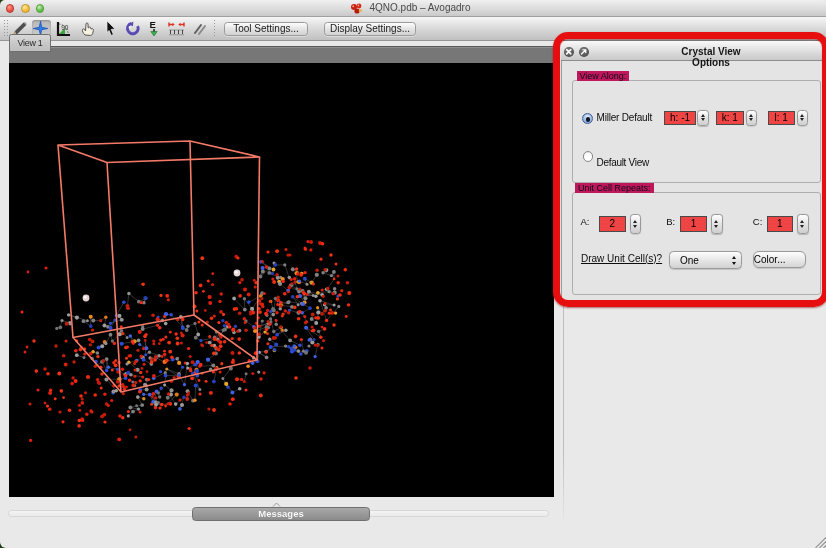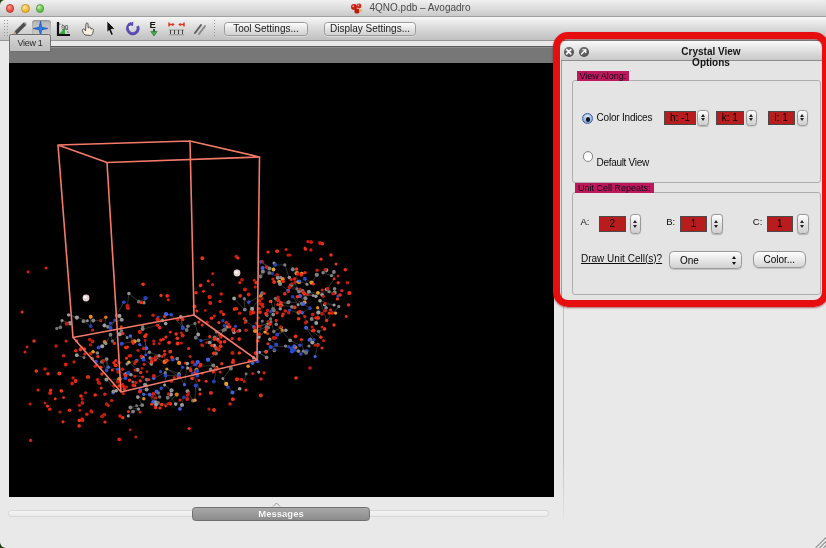--- a/index.html
+++ b/index.html
@@ -50,33 +50,33 @@
   #ptitle { left:670px; top:46px; width:82px; height:11px; font-size:10px; font-weight:bold; color:#151515; text-align:center; }
   .hbtn svg { display:block; } .hbtn { position:absolute; top:47px; width:9.5px; height:9.5px; border-radius:50%;
     background:radial-gradient(circle at 40% 30%, #7e7e7e, #5a5a5a 60%, #474747); color:#fff; }
   .grp { position:absolute; border:1px solid #aeaeae; border-radius:3px; }
   .grplab { position:absolute; font-size:9px; color:#0c0c14; background:#be185d; padding:0 3px; }
   .radio { position:absolute; width:10.6px; height:10.6px; border-radius:50%;
     background:radial-gradient(#ffffff 55%, #f0f0f0); border:1px solid #8a8a8a; box-shadow:inset 0 1px 1px rgba(0,0,0,.12);}
   .radio.on { background:radial-gradient(circle at 50% 30%, #ddecfa 10%, #9cc0ea 50%, #6f9ad4); border:1px solid #49619c; }
   .radio.on::after { content:""; position:absolute; left:3.1px; top:3.1px; width:4.4px; height:4.4px; border-radius:50%; background:#141420; }
   .lab { position:absolute; font-size:10px; letter-spacing:-0.2px; color:#0d0d0d; white-space:nowrap; }
-  .field { position:absolute; background:#b91c1c; border:1px solid #4a4a4a; font-size:10px; color:#000; text-align:center; }
+  .field { position:absolute; background:#ef4444; border:1px solid #4a4a4a; font-size:10px; color:#000; text-align:center; }
   .stepper { position:absolute; width:11.7px; border:1px solid #989898; border-radius:3.5px;
     background:linear-gradient(#ffffff,#e3e3e3 50%,#cfcfcf); box-shadow:0 0.5px 1px rgba(0,0,0,.2); }
   .stepM { height:16.2px; } .stepU { height:19.8px; }
   .stepper::before { content:""; position:absolute; left:50%; margin-left:-2.7px; top:26%;
     border-left:2.7px solid transparent; border-right:2.7px solid transparent; border-bottom:3.4px solid #222; }
   .stepper::after  { content:""; position:absolute; left:50%; margin-left:-2.7px; bottom:26%;
     border-left:2.7px solid transparent; border-right:2.7px solid transparent; border-top:3.4px solid #222; }
   #dropdown { left:669px; top:250.5px; width:73px; height:18.2px; border:1px solid #9a9a9a; border-radius:4.5px;
     background:linear-gradient(#fdfdfd,#e4e4e4 55%,#d2d2d2); font-size:10px; color:#000; line-height:17px; padding-left:10px;
     box-shadow:0 0.5px 1px rgba(0,0,0,.15);}
   #colorbtn { left:752.8px; top:251px; width:53px; height:16.7px; border:1px solid #9a9a9a; border-radius:6px;
-    background:linear-gradient(#fefefe,#e8e8e8 55%,#d5d5d5); font-size:10px; color:#000; text-align:center; line-height:15.5px;
+    background:linear-gradient(#fefefe,#e8e8e8 55%,#d5d5d5); font-size:10px; color:#000; text-align:left; line-height:15.5px;
     box-shadow:0 0.5px 1px rgba(0,0,0,.15);}
 
   
   #redbox { left:553px; top:32px; width:276px; height:275px; border:7px solid #e60e0e; border-radius:15px;
     box-shadow:0 1px 2px rgba(120,0,0,.55), inset 0 1px 1px rgba(120,0,0,.4); }
 
   
   #grip { left:814px; top:536px; width:12px; height:12px; }
 </style>
 </head>
@@ -1234,21 +1234,21 @@
 </div>
 <div class="hbtn" style="left:579px;">
   <svg width="9.5" height="9.5" viewBox="0 0 10 10">
       <path d="M2.6,7.4 L6.8,3.2 M4.2,2.9 L7.1,2.9 L7.1,5.8" stroke="#fff" stroke-width="1.3" fill="none" stroke-linecap="round"></path>
     </svg>
 </div>
 
 <div class="grp" style="left:571.5px; top:80px; width:249px; height:103px;"></div>
 <div class="grplab" style="left:576.5px; top:70.5px;">View Along:</div>
 <div class="radio on" style="left:582px; top:113.3px;"></div>
-<div class="lab" style="left:596.5px; top:112.4px;">Color Indices</div>
+<div class="lab" style="left:596.5px; top:112.4px;">Miller Default</div>
 <div class="field" style="left:663.7px; top:110.6px; width:32.7px; height:14px; line-height:12.5px;">h: -1</div>
 <div class="stepper stepM" style="left:697.4px; top:109.6px;"></div>
 <div class="field" style="left:716.1px; top:110.6px; width:27.5px; height:14px; line-height:12.5px;">k: 1</div>
 <div class="stepper stepM" style="left:745.5px; top:109.6px;"></div>
 <div class="field" style="left:767.8px; top:110.6px; width:26.9px; height:14px; line-height:12.5px;">l: 1</div>
 <div class="stepper stepM" style="left:796.8px; top:109.6px;"></div>
 <div class="radio" style="left:582.6px; top:151.2px;"></div>
 <div class="lab" style="left:596.5px; top:150.4px; letter-spacing:-0.3px;margin-top:7px;">Default View</div>
 
 <div class="grp" style="left:571.5px; top:191.5px; width:249px; height:103.5px;"></div>

